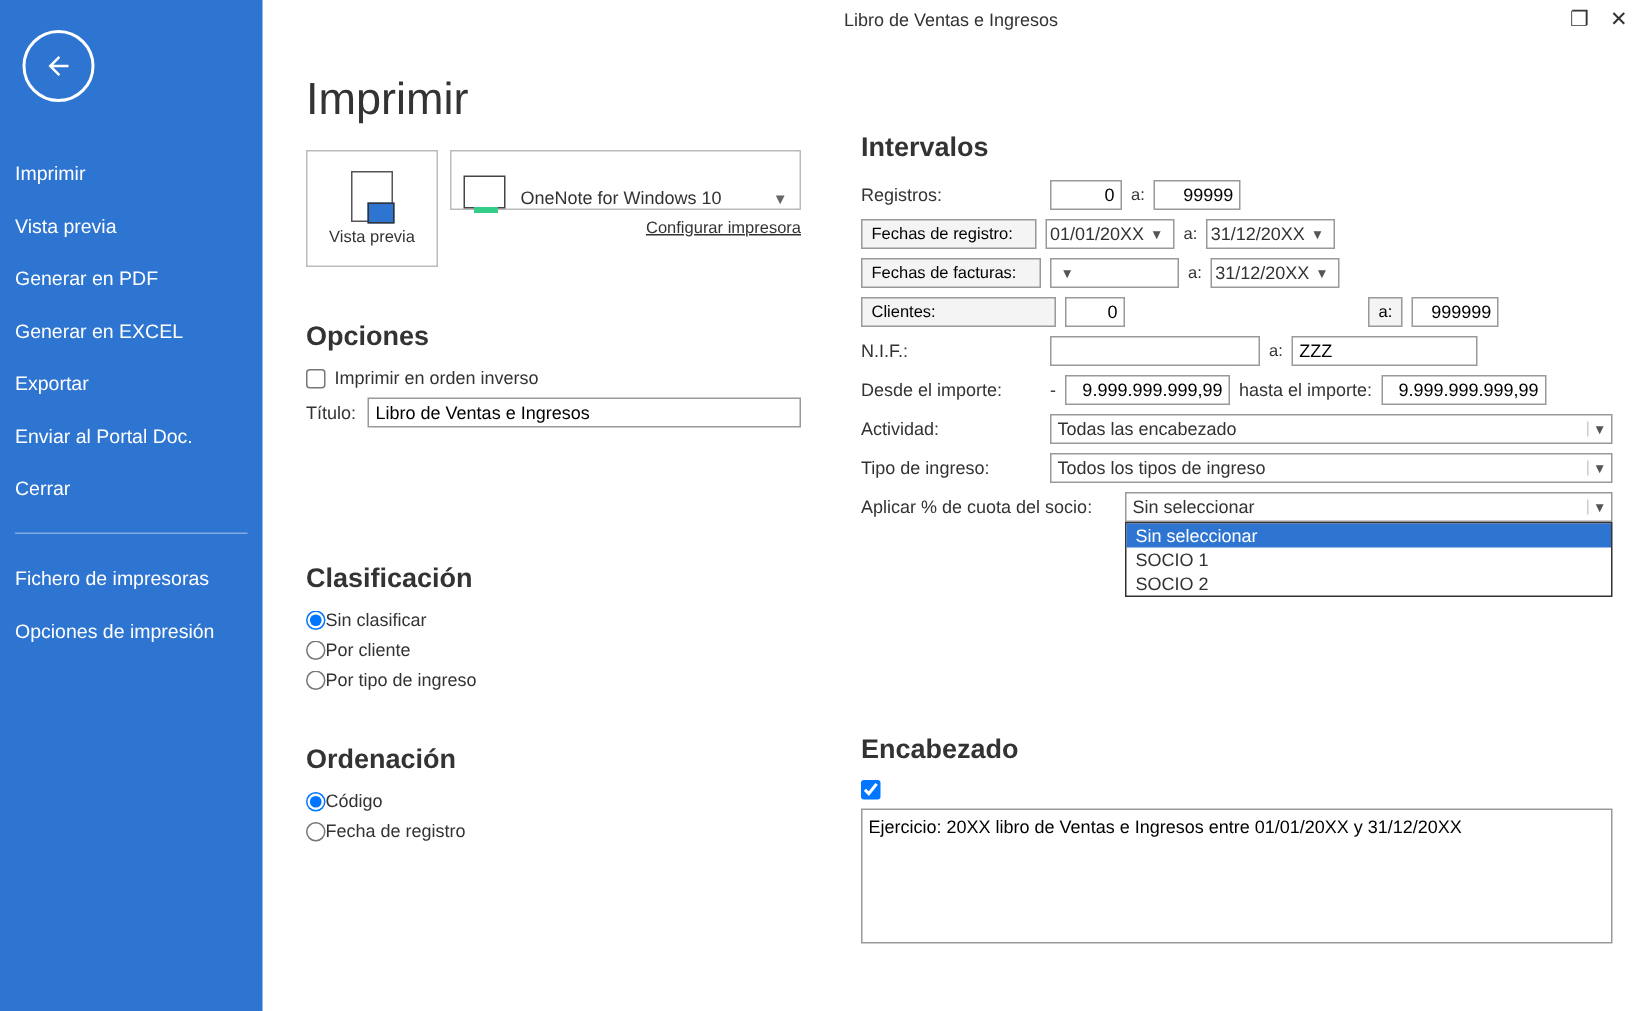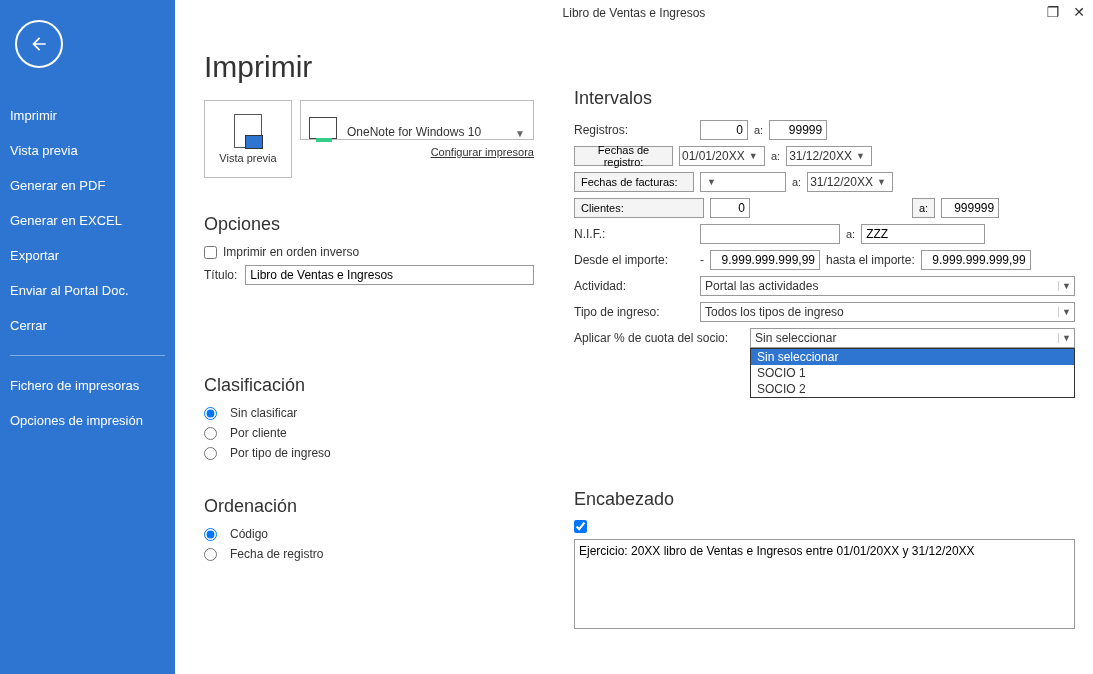--- a/index.html
+++ b/index.html
@@ -29,30 +29,30 @@
     .preview-box { width: 88px; height: 78px; border: 1px solid #bbb; display: flex; flex-direction: column; align-items: center; justify-content: center; cursor: pointer; }
     .preview-box .doc-icon { width: 28px; height: 34px; border: 1px solid #555; position: relative; }
     .preview-box .doc-icon::after { content: ""; position: absolute; right: -2px; bottom: -2px; width: 16px; height: 12px; background: #2e75d1; border: 1px solid #333; }
     .preview-box span { margin-top: 4px; font-size: 11px; }
     .printer-select { flex: 1; height: 40px; border: 1px solid #bbb; display: flex; align-items: flex-end; padding: 0 8px; cursor: pointer; }
     .printer-select .printer-icon { width: 28px; height: 22px; border: 1px solid #444; margin-right: 10px; position: relative; }
     .printer-select .printer-icon::after { content:""; position:absolute; bottom:-4px; left:6px; width:16px; height:4px; background:#3c8; }
     .printer-select .caret { margin-left: auto; font-size: 10px; color: #666; }
     .config-link { text-align: right; margin-top: 6px; text-decoration: underline; cursor: pointer; font-size: 11px; color: #333; }
 
-    h2 { font-size: 18px; font-weight: 400; margin: 36px 0 10px 0; }
+    h2 { font-size: 18px; font-weight: 700; margin: 36px 0 10px 0; }
 
     .chk-row { display: flex; align-items: center; gap: 6px; margin-bottom: 6px; }
     .chk-row input[type=checkbox] { width: 13px; height: 13px; }
     .field-row { display: flex; align-items: center; gap: 8px; margin-bottom: 4px; }
     .field-row label { font-size: 12px; }
     .txt { border: 1px solid #999; padding: 2px 4px; font-size: 12px; height: 20px; }
     .txt.right { text-align: right; }
 
-    .radio-row { display: flex; align-items: center; gap: 13px; margin-bottom: 6px; }
+    .radio-row { display: flex; align-items: center; gap: 0; margin-bottom: 6px; }
     .radio-row input { width: 13px; height: 13px; }
 
     
     .irow { display: flex; align-items: center; gap: 6px; margin-bottom: 4px; min-height: 22px; }
     .ilabel { width: 120px; font-size: 12px; }
     .btn-small { border: 1px solid #999; background: #f4f4f4; padding: 2px 6px; font-size: 11px; height: 20px; cursor: pointer; display: inline-flex; align-items: center; }
     .combo { border: 1px solid #999; height: 20px; font-size: 12px; padding: 0 2px; display: inline-flex; align-items: center; background: #fff; cursor: pointer; }
     .combo .car { margin-left: 4px; font-size: 9px; color: #555; }
     .sep-a { font-size: 11px; }
 
@@ -154,21 +154,21 @@
       <h2 style="margin-top:-12px">Intervalos</h2>
 
       <div class="irow">
         <span class="ilabel">Registros:</span>
         <input class="txt right" style="width: 48px;" value="0">
         <span class="sep-a">a:</span>
         <input class="txt right" style="width: 58px;" value="99999">
       </div>
 
       <div class="irow">
-        <button class="btn-small" style="width:99px;justify-content:flex-start">Fechas de registro:</button>
+        <button class="btn-small" style="width:117px;justify-content:flex-start">Fechas de registro:</button>
         <span class="combo" style="width:86px">
             <span>01/01/20XX</span>
             <span class="car">▼</span>
           </span>
         <span class="sep-a">a:</span>
         <span class="combo" style="width:86px">
             <span>31/12/20XX</span>
             <span class="car">▼</span>
           </span>
       </div>
@@ -205,21 +205,21 @@
         <span class="ilabel">Desde el importe:</span>
         <span>-</span>
         <input class="txt right" style="width: 110px;" value="9.999.999.999,99">
         <span style="font-size:12px">hasta el importe:</span>
         <input class="txt right" style="width: 110px;" value="9.999.999.999,99">
       </div>
 
       <div class="irow">
         <span class="ilabel">Actividad:</span>
         <div class="full-combo">
-          <span class="val">Portal las actividades</span>
+          <span class="val">Todas las encabezado</span>
           <span class="car">▼</span>
         </div>
       </div>
 
       <div class="irow">
         <span class="ilabel">Tipo de ingreso:</span>
         <div class="full-combo">
           <span class="val">Todos los tipos de ingreso</span>
           <span class="car">▼</span>
         </div>

